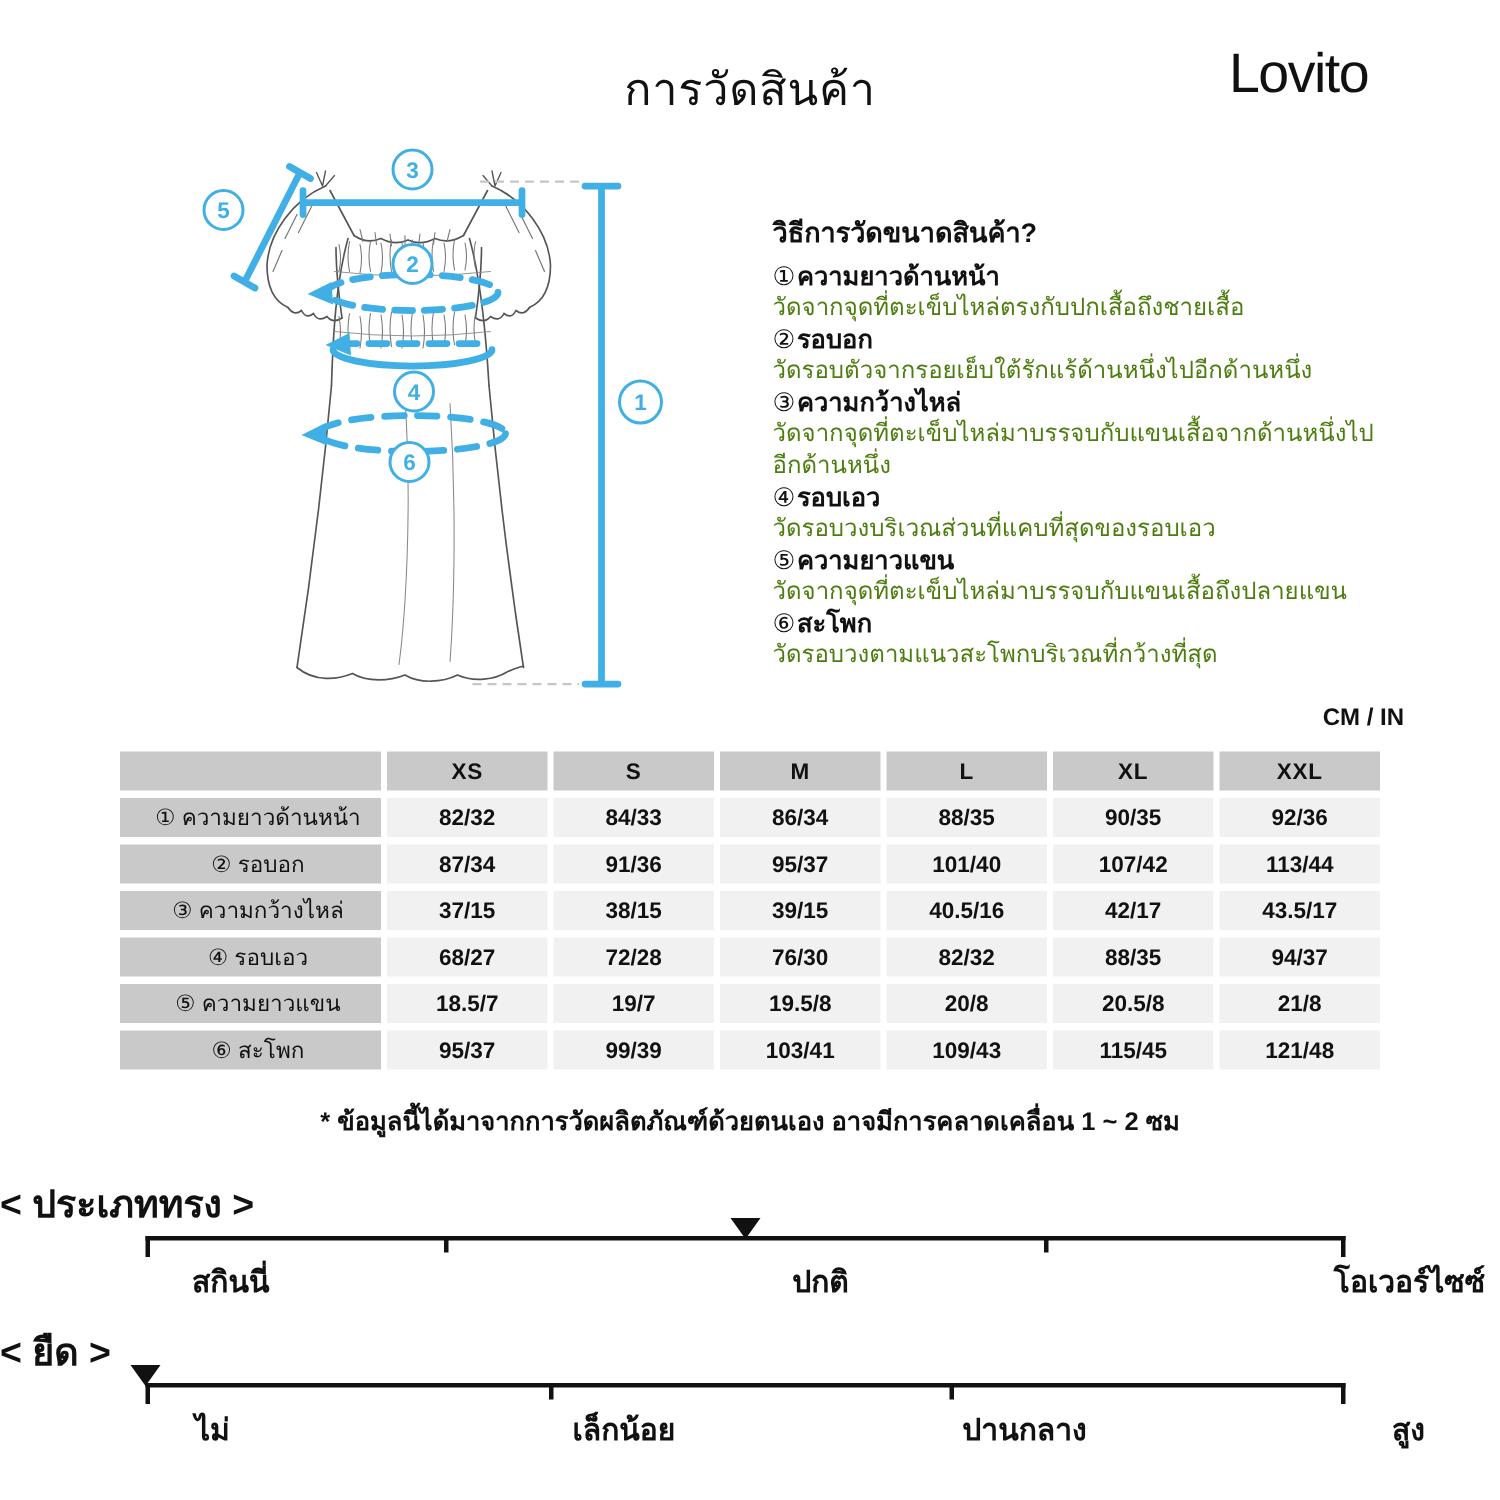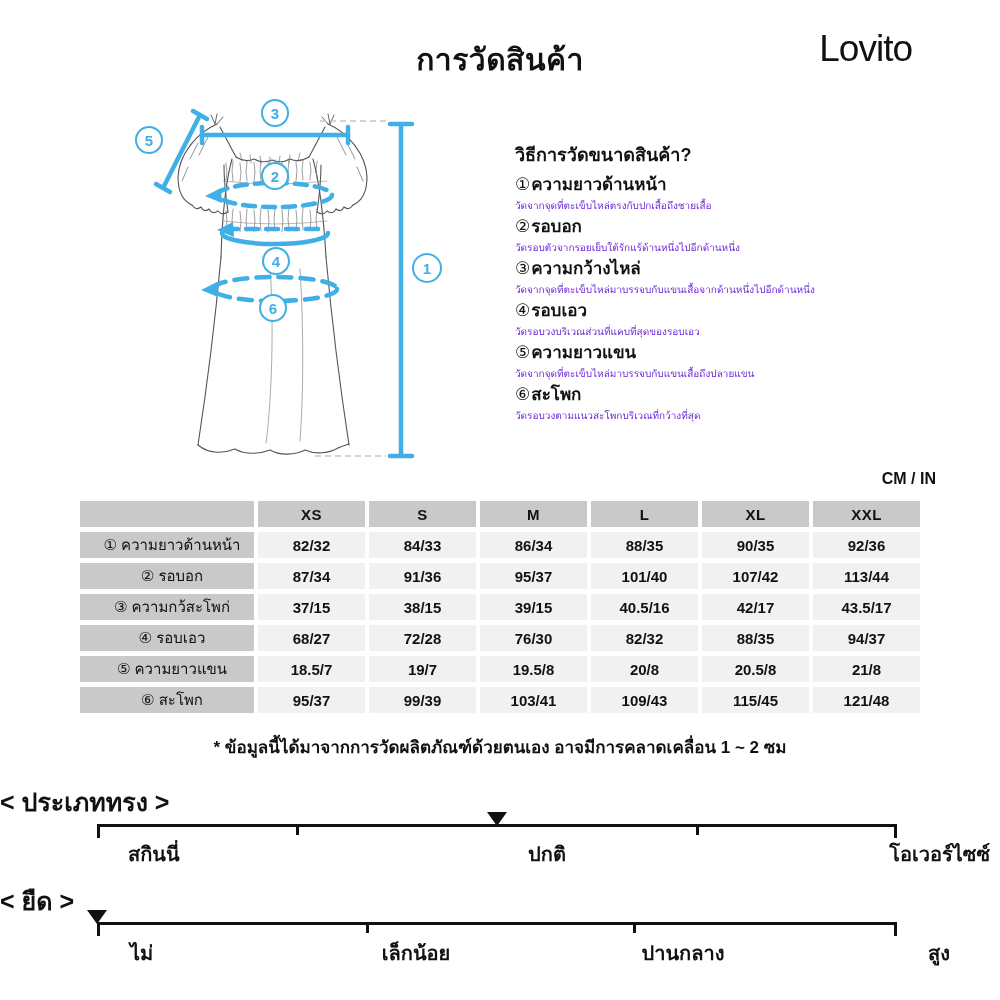--- a/index.html
+++ b/index.html
@@ -1,31 +1,31 @@
 <!DOCTYPE html>
 <html><head>
 <meta charset="utf-8">
 <style>
   * { margin:0; padding:0; box-sizing:border-box; }
   html,body { background:#fff; }
   body { font-family:"Liberation Sans","DejaVu Sans",sans-serif; color:#111; }
   .page { position:relative; width:1000px; height:1000px; background:#fff; overflow:hidden; }
 
   .page-title { position:absolute; top:36px; left:0; width:1000px; text-align:center;
-                font-size:30px; font-weight:700; letter-spacing:.5px; }
+                font-size:30px; font-weight:400; letter-spacing:.5px; }
   .brand-logo { position:absolute; top:28px; right:88px; font-size:37px; font-weight:400;
                 letter-spacing:-1px; }
 
   .diagram-svg { position:absolute; left:120px; top:93px; width:350px; height:385px; }
 
   .instructions { position:absolute; left:515px; top:143px; width:420px; }
   .ins-heading { font-size:18px; font-weight:700; line-height:24px; margin-bottom:7px; }
   .ins-title  { font-size:17px; font-weight:700; line-height:21px; }
   .ins-title .num { font-weight:400; margin-right:1px; }
-  .ins-desc   { font-size:10px; color:#6d28d9; line-height:21px; }
+  .ins-desc   { font-size:16px; color:#4d7c0f; line-height:21px; }
 
   .unit-label { position:absolute; top:470px; right:64px; font-size:16px; font-weight:700; }
 
   .size-table { position:absolute; left:80px; top:501px; width:840px; display:grid;
                 grid-template-columns:174px repeat(6,1fr); gap:5px 4px; }
   .size-table > div { height:26px; display:flex; align-items:center; justify-content:center;
                       font-size:15px; }
   .cell-header { background:#c9c9c9; font-weight:700; letter-spacing:.5px; }
   .cell-label  { background:#c9c9c9; justify-content:flex-start; padding-left:10px; font-weight:500; }
   .cell-value  { background:#f1f1f1; font-weight:600; }
@@ -172,21 +172,21 @@
     <div class="cell-value">92/36</div>
 
     <div class="cell-label">② รอบอก</div>
     <div class="cell-value">87/34</div>
     <div class="cell-value">91/36</div>
     <div class="cell-value">95/37</div>
     <div class="cell-value">101/40</div>
     <div class="cell-value">107/42</div>
     <div class="cell-value">113/44</div>
 
-    <div class="cell-label">③ ความกว้สะโพก่</div>
+    <div class="cell-label">③ ความกว้างไหล่</div>
     <div class="cell-value">37/15</div>
     <div class="cell-value">38/15</div>
     <div class="cell-value">39/15</div>
     <div class="cell-value">40.5/16</div>
     <div class="cell-value">42/17</div>
     <div class="cell-value">43.5/17</div>
 
     <div class="cell-label">④ รอบเอว</div>
     <div class="cell-value">68/27</div>
     <div class="cell-value">72/28</div>

